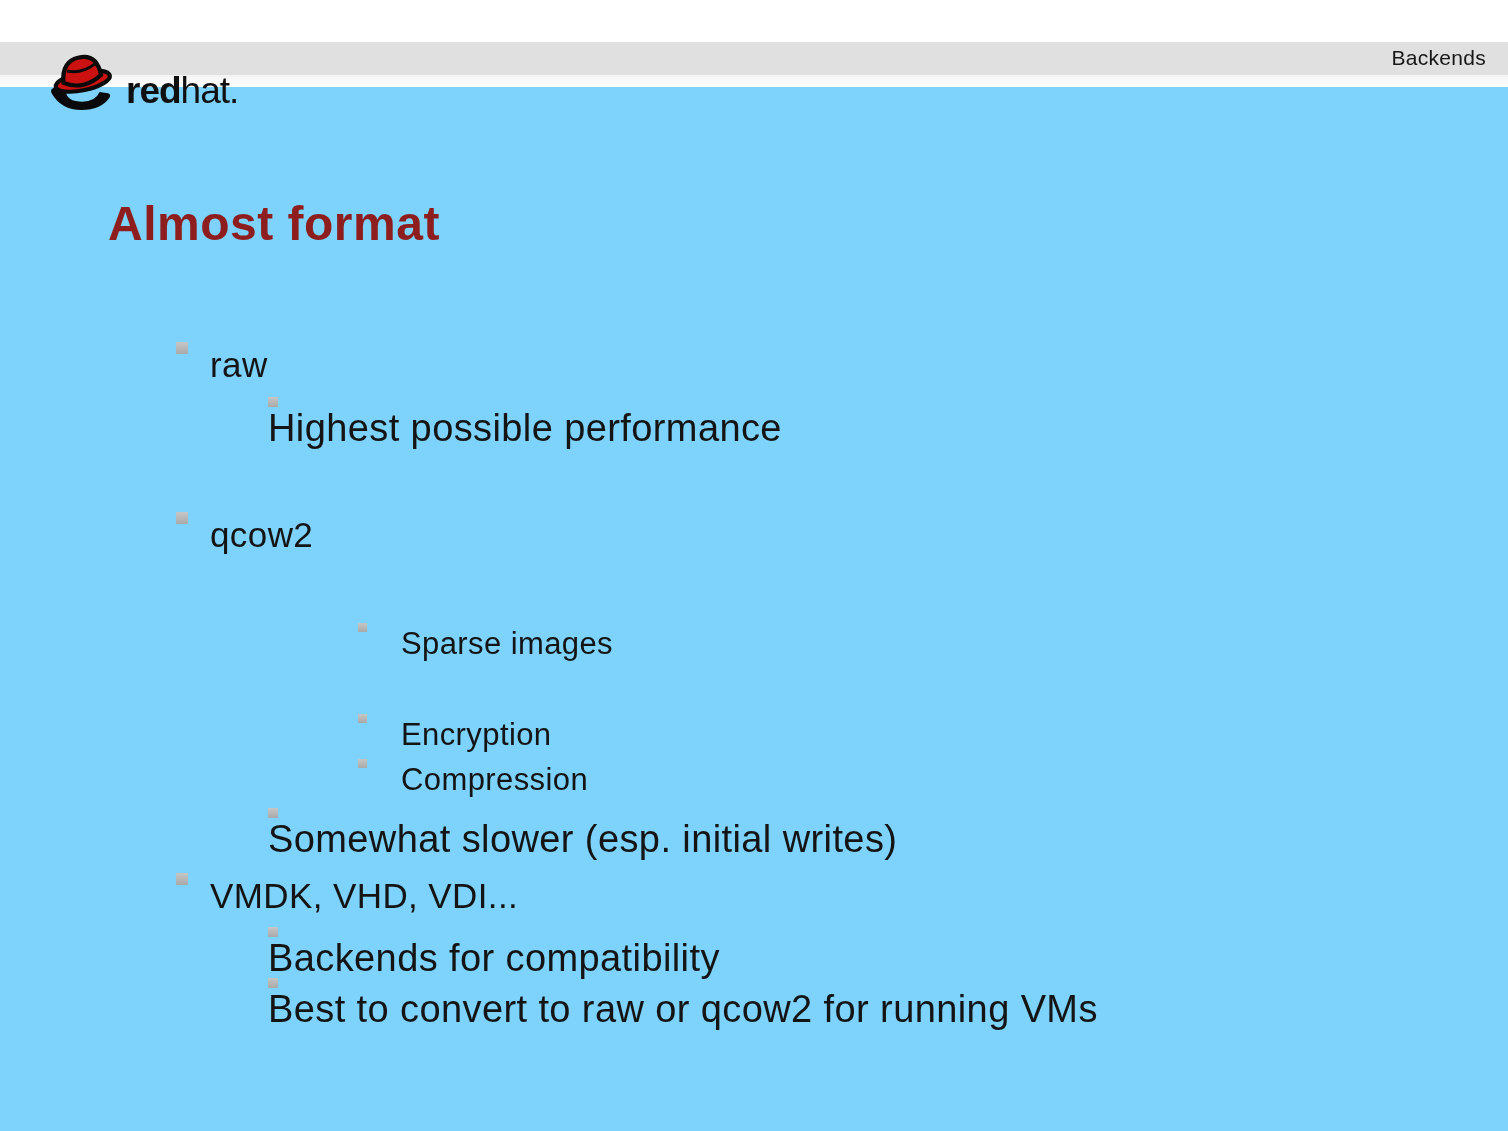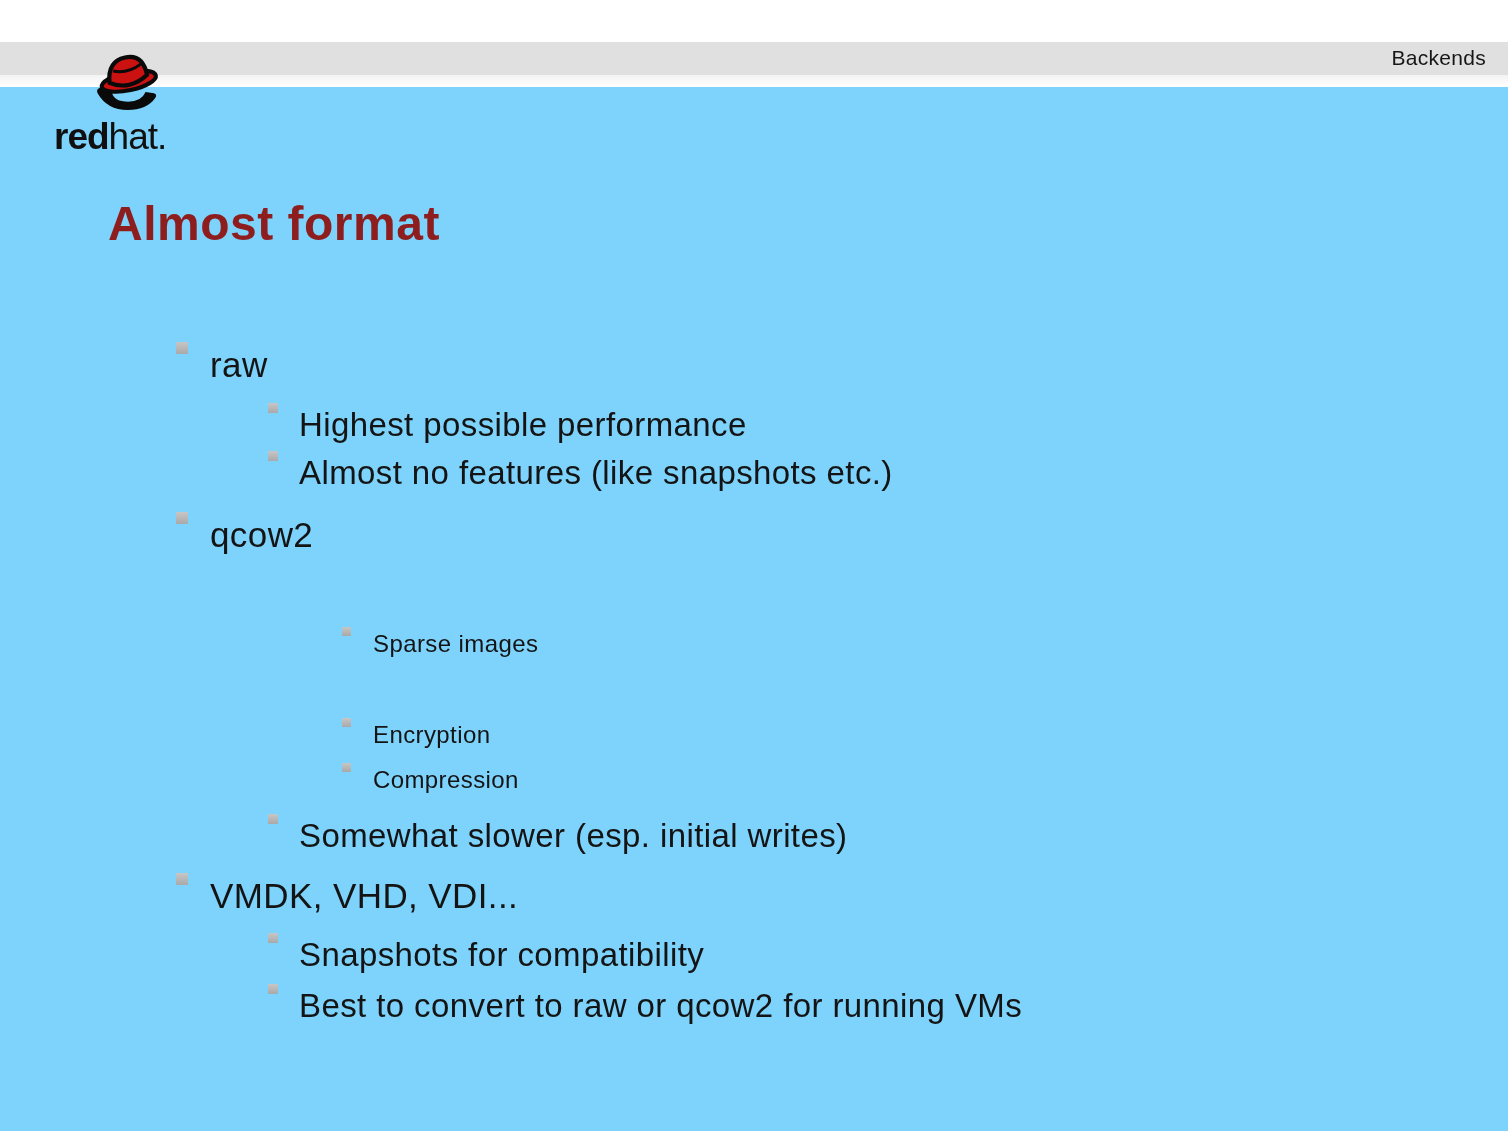--- a/index.html
+++ b/index.html
@@ -43,21 +43,20 @@
     letter-spacing: 0.3px;
   }
 
   
   .logo {
     position: absolute;
     top: 8px;
     left: 48px;
     display: flex;
     align-items: flex-end;
-    flex-direction: column;
   }
   .logo-hat { width: 72px; height: 66px; display: block; }
   .logo-word {
     margin-left: 6px;
     margin-bottom: 4px;
     font-size: 37px;
     color: #101010;
     letter-spacing: -1px;
     white-space: nowrap;
   }
@@ -88,22 +87,22 @@
     color: #141414;
     white-space: nowrap;
     letter-spacing: 0.4px;
   }
   .row .bullet {
     flex: 0 0 auto;
     background: linear-gradient(#c6c6c6, #a9a9a9);
     margin-top: -3px;
   }
   .l1 { left: 176px; font-size: 35px; }
-  .l2 { left: 268px; font-size: 33px; }
-  .l3 { left: 342px; font-size: 24px; }
+  .l2 { left: 268px; font-size: 38px; flex-direction: column; }
+  .l3 { left: 358px; font-size: 31px; gap: 12px; }
   .l1 .bullet { width: 12px; height: 12px; margin-right: 22px; }
   .l2 .bullet { width: 10px; height: 10px; margin-right: 21px; }
   .l3 .bullet { width: 9px;  height: 9px;  margin-right: 22px; }
 </style>
 </head>
 <body>
 
 <div class="slide">
 
   <div class="topbar"></div>
@@ -135,24 +134,20 @@
     <div class="row l1" style="top:323px">
       <span class="bullet"></span>
       <span>raw</span>
     </div>
 
     <div class="row l2" style="top:383px">
       <span class="bullet"></span>
       <span>Highest possible performance</span>
     </div>
 
-    <div class="row l2" style="top:431px">
-      <span class="bullet"></span>
-      <span>Almost no features (like snapshots etc.)</span>
-    </div>
 
     <div class="row l1" style="top:493px">
       <span class="bullet"></span>
       <span>qcow2</span>
     </div>
 
 
     <div class="row l3" style="top:602px">
       <span class="bullet"></span>
       <span>Sparse images</span>
@@ -174,21 +169,21 @@
       <span>Somewhat slower (esp. initial writes)</span>
     </div>
 
     <div class="row l1" style="top:854px">
       <span class="bullet"></span>
       <span>VMDK, VHD, VDI...</span>
     </div>
 
     <div class="row l2" style="top:913px">
       <span class="bullet"></span>
-      <span>Snapshots for compatibility</span>
+      <span>Backends for compatibility</span>
     </div>
 
     <div class="row l2" style="top:964px">
       <span class="bullet"></span>
       <span>Best to convert to raw or qcow2 for running VMs</span>
     </div>
 
   </div>
 </div>
 

